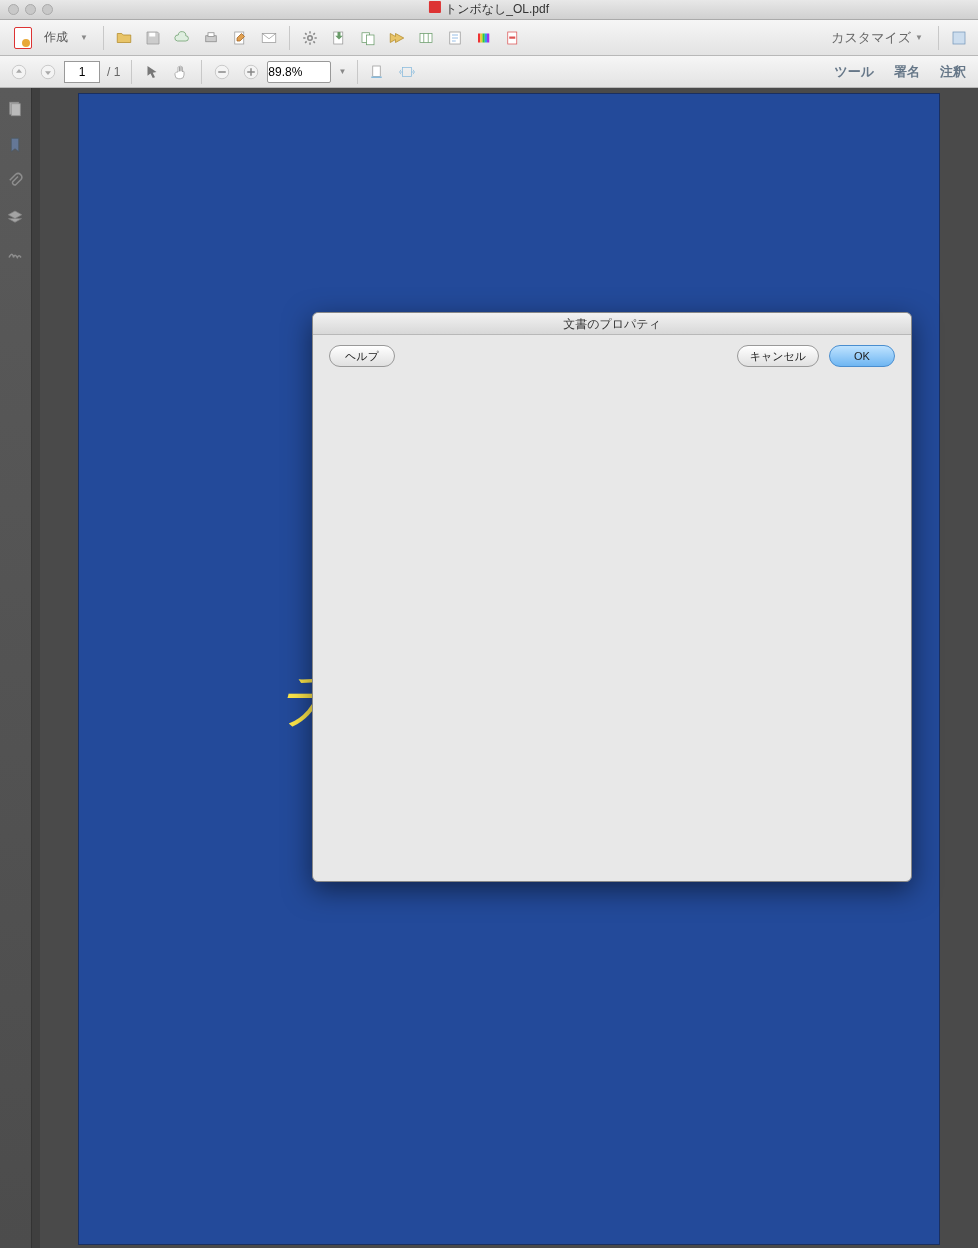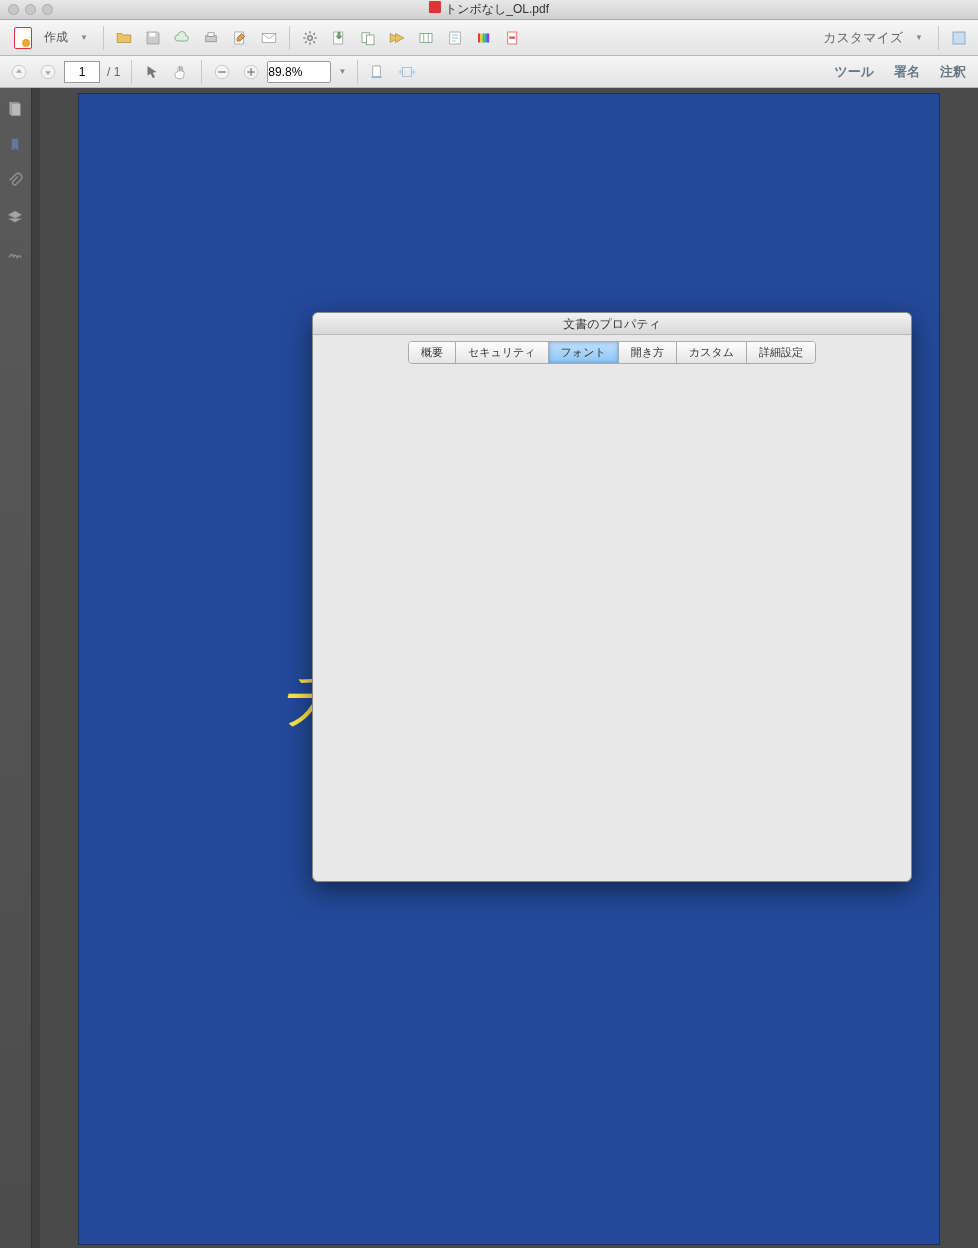--- a/index.html
+++ b/index.html
@@ -47,21 +47,21 @@
 .create-icon { width: 18px; height: 22px; background: #fff; border: 1px solid #d33; border-radius: 2px; position: relative; }
 .create-icon::after { content: ""; position: absolute; bottom: 1px; right: 1px; width: 8px; height: 8px; background: #e8a838; border-radius: 50%; }
 
 .ico { width: 20px; height: 20px; display: flex; align-items: center; justify-content: center; }
 
 .page-input { width: 36px; height: 22px; border: 1px solid #999; text-align: center; font-size: 12px; background: #fff; }
 .page-total { font-size: 12px; color: #666; margin: 0 4px; }
 
 .zoom-input { width: 64px; height: 22px; border: 1px solid #999; font-size: 12px; background: #fff; border-radius: 2px; }
 
-.custom-btn { font-size: 13px; color: #666; padding: 0 8px; display: flex; align-items: center; gap: 12px; }
+.custom-btn { font-size: 13px; color: #666; padding: 0 8px; display: flex; align-items: center; gap: 4px; }
 .dropdown-arrow { font-size: 8px; color: #888; }
 
 .right-links { display: flex; gap: 8px; font-size: 13px; font-weight: bold; }
 .right-links span { color: #678; padding: 0 6px; }
 
 
 .main { display: flex; height: calc(100% - 88px); }
 .left-strip {
   width: 32px;
   background: linear-gradient(#5a5a5a, #4c4c4c);
@@ -440,24 +440,20 @@
   <div class="canvas-area">
     <div class="page-canvas">
       <div class="page-char">チ</div>
     </div>
   </div>
 </div>
 
 <div class="dialog-overlay">
   <div class="dialog">
     <div class="dialog-title">文書のプロパティ</div>
-    <div class="tabs-row">
-      <div class="tabbar">
-        <div class="tab">概要</div>
-        <div class="tab">セキュリティ</div>
-        <div class="tab active">フォント</div>
-        <div class="tab">開き方</div>
-        <div class="tab">カスタム</div>
-        <div class="tab">詳細設定</div>
-      </div>
+    <div class="dialog-footer">
+      <div class="mac-btn">ヘルプ</div>
+      <div class="spacer"></div>
+      <div class="mac-btn">キャンセル</div>
+      <div class="mac-btn default">OK</div>
     </div>
   </div>
 </div>
 
 </body></html>

